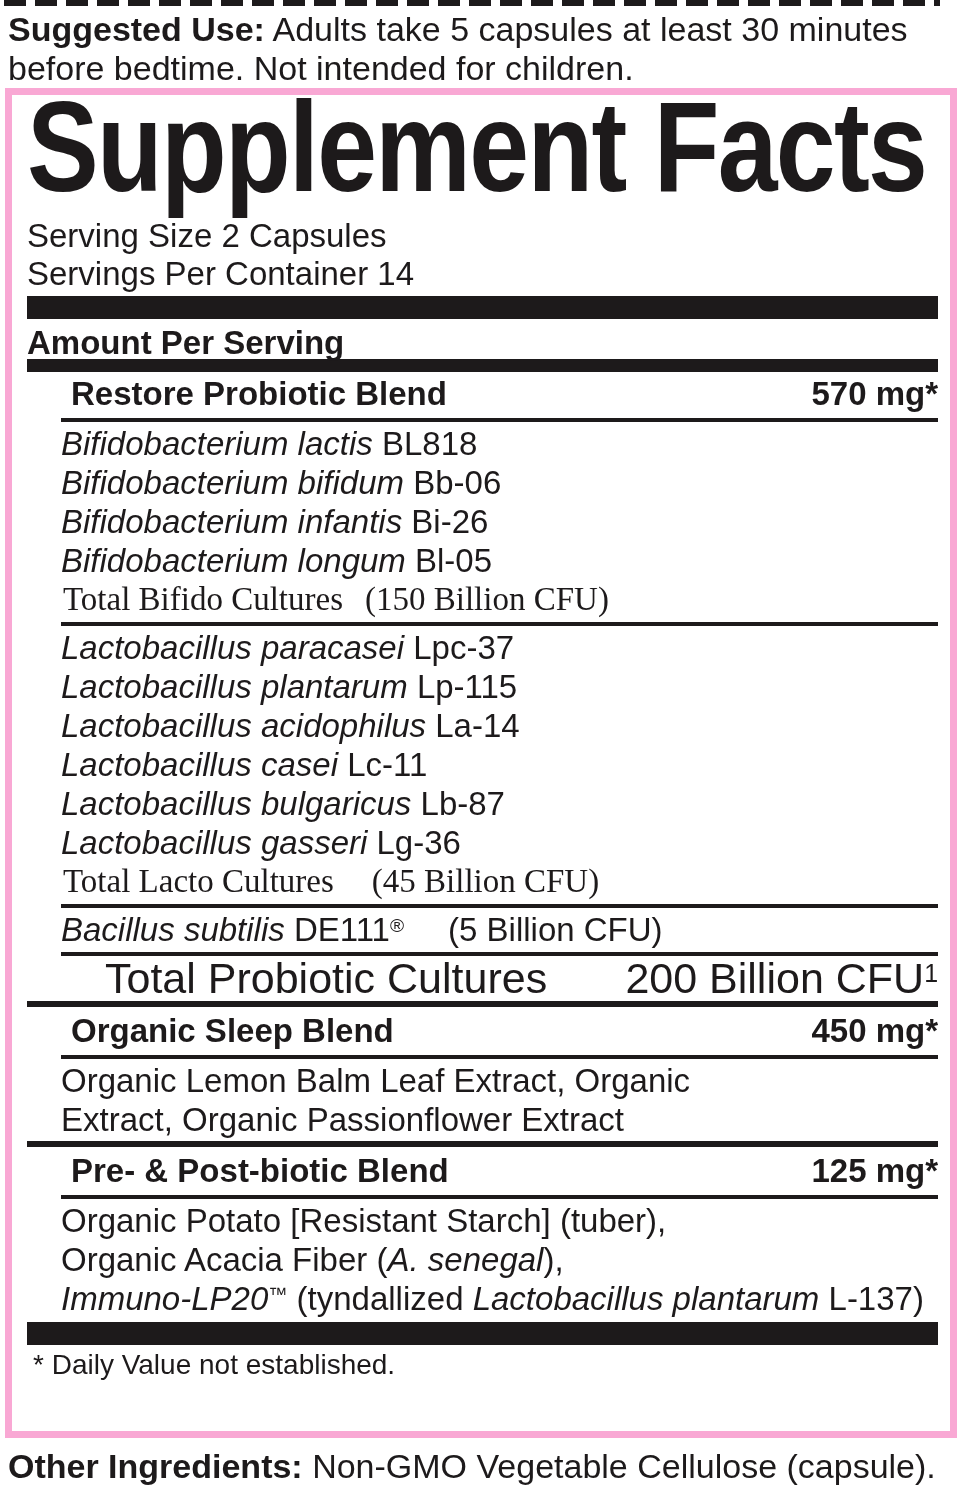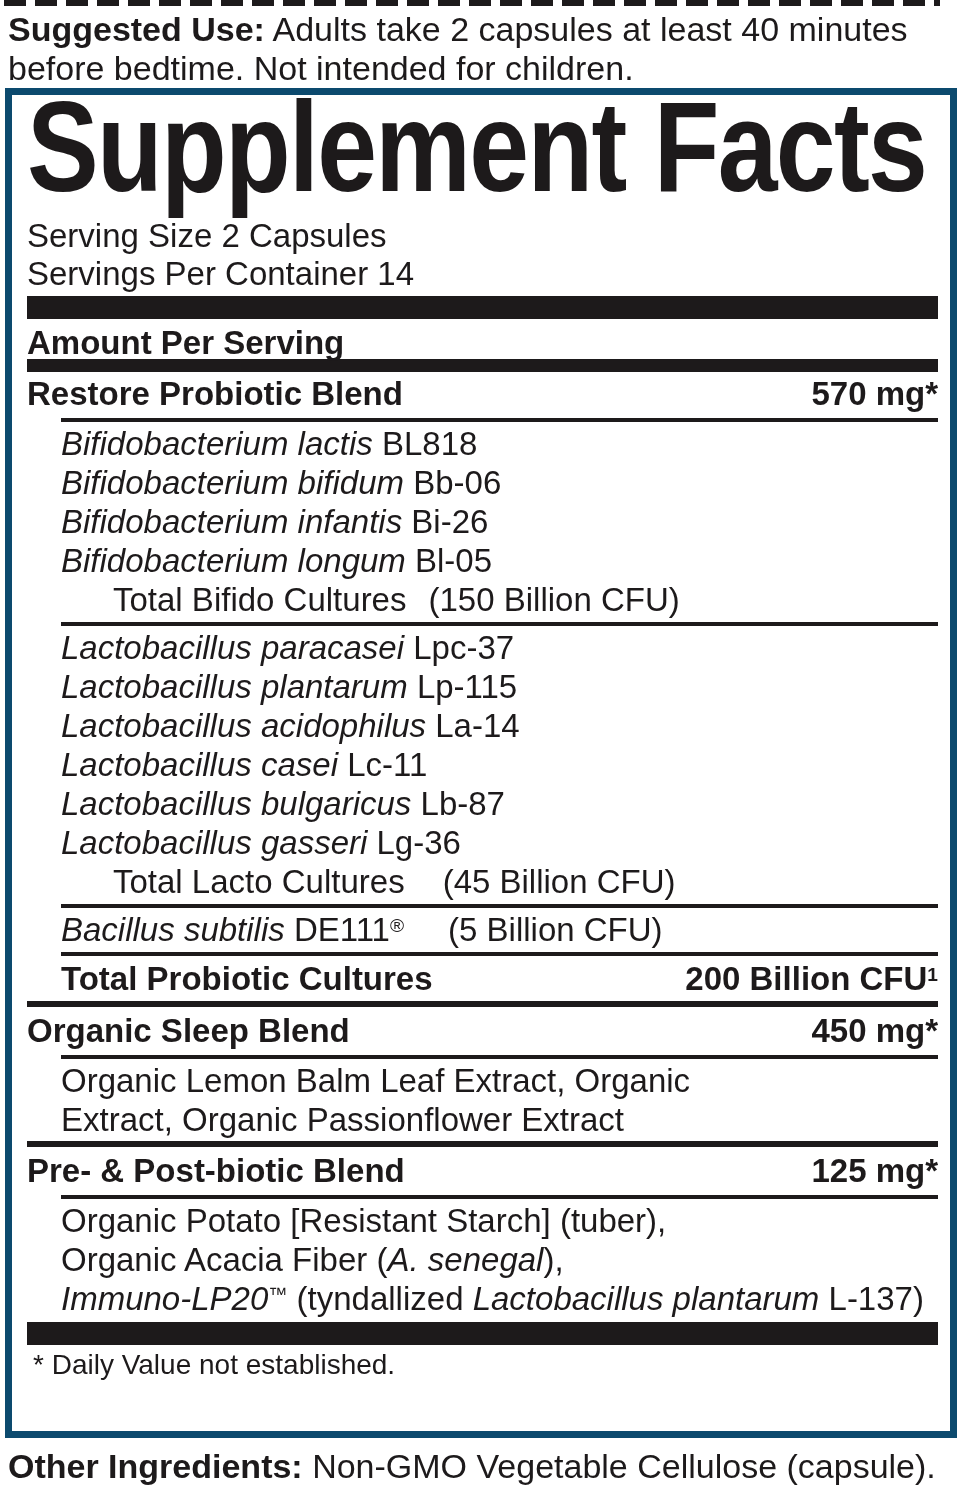--- a/index.html
+++ b/index.html
@@ -19,21 +19,21 @@
     background: repeating-linear-gradient(90deg, #1d1a1b 0 22px, transparent 22px 31px);
   }
   .suggested { margin: 10px 12px 0 8px; font-size: 34px; line-height: 39px; }
   .other { margin: 8px 12px 0 8px; font-size: 34px; line-height: 40px; }
   b { font-weight: 700; }
   i { font-style: italic; }
 
   .facts-box {
     margin: 0 6px 0 5px;
     width: 952px; height: 1350px;
-    border: 7px solid #0c4a6e;
+    border: 7px solid #f9a8d4;
     padding: 0 12px 0 15px;
     overflow: hidden;
     background: #fff;
   }
   .title-wrap { height: 116px; white-space: nowrap; }
   .title {
     display: inline-block;
     margin: 0;
     font-size: 128px;
     line-height: 104px;
@@ -46,52 +46,52 @@
   .serving { margin: 0; font-size: 33px; line-height: 38px; }
   .serving-block { padding-top: 6px; }
 
   .bar { background: #1d1a1b; width: 100%; }
   .bar-thick { height: 23px; margin-top: 3px; }
   .bar-med { height: 13px; }
   .bar-bottom { height: 23px; margin-top: 4px; }
 
   .aps { margin: 0; padding: 7px 0 0; font-size: 33px; font-weight: 700; line-height: 33px; }
 
-  .row { display: flex; justify-content: space-between; align-items: flex-start; }
+  .row { display: flex; justify-content: space-between; align-items: flex-start; margin-left: 44px; }
   .blend-row { padding: 5px 0; font-size: 33px; line-height: 33px; }
   .blend-name { font-weight: 700; }
   .blend-amt { font-weight: 700; }
 
   .divider { height: 4px; background: #1d1a1b; margin: 3px 0 2px; }
   .divider.ind { margin-left: 34px; }
   .divider.heavy { height: 6px; margin: 2px 0; }
 
   .line { margin: 0; font-size: 33px; line-height: 39px; }
   .ind1 { margin-left: 34px; }
-  .ind2 { margin-left: 86px; }
-  .total-row { padding: 1px 0; font-size: 33px; line-height: 39px; font-weight: 700; gap: 28px; }
+  .ind2 { margin-left: 36px; font-family: Liberation Serif, serif; }
+  .total-row { padding: 1px 0; font-size: 43px; line-height: 39px; font-weight: 400; gap: 28px; }
 
   .gap { display: inline-block; }
   .gap-sm { width: 22px; }
   .gap-md { width: 38px; }
   .gap-lg { width: 44px; }
 
   sup { font-size: 58%; vertical-align: baseline; position: relative; top: -0.45em; line-height: 0; }
   sup.tm { font-style: italic; }
 
   .footnote { margin: 0 0 0 6px; padding: 6px 0 4px; font-size: 28px; line-height: 28px; }
 </style>
 </head>
 <body>
 
 <div class="page">
   <div class="remnant"></div>
 
   <p class="suggested"><b>Suggested Use:</b>
-    <span>Adults take 2 capsules at least 40 minutes before bedtime. Not intended for children.</span></p>
+    <span>Adults take 5 capsules at least 30 minutes before bedtime. Not intended for children.</span></p>
 
   <div class="facts-box">
 
     <div class="title-wrap">
       <h1 class="title">Supplement Facts</h1>
     </div>
 
     <div class="serving-block">
       <p class="serving">Serving Size 2 Capsules</p>
       <p class="serving">Servings Per Container 14</p>

